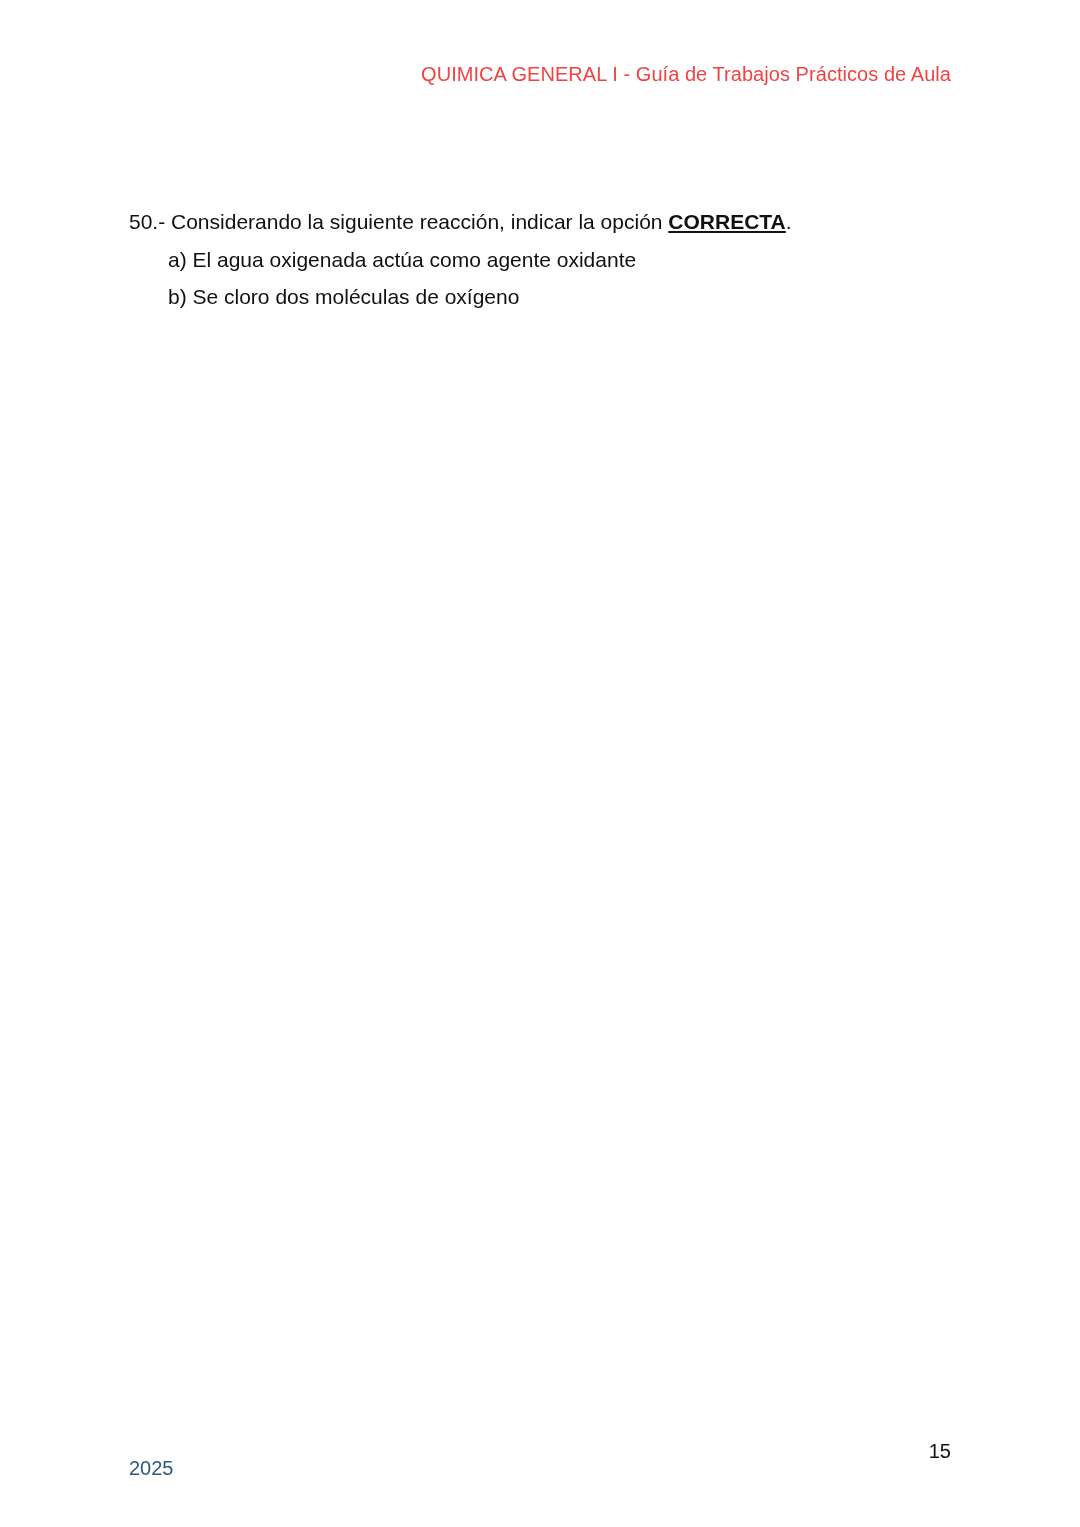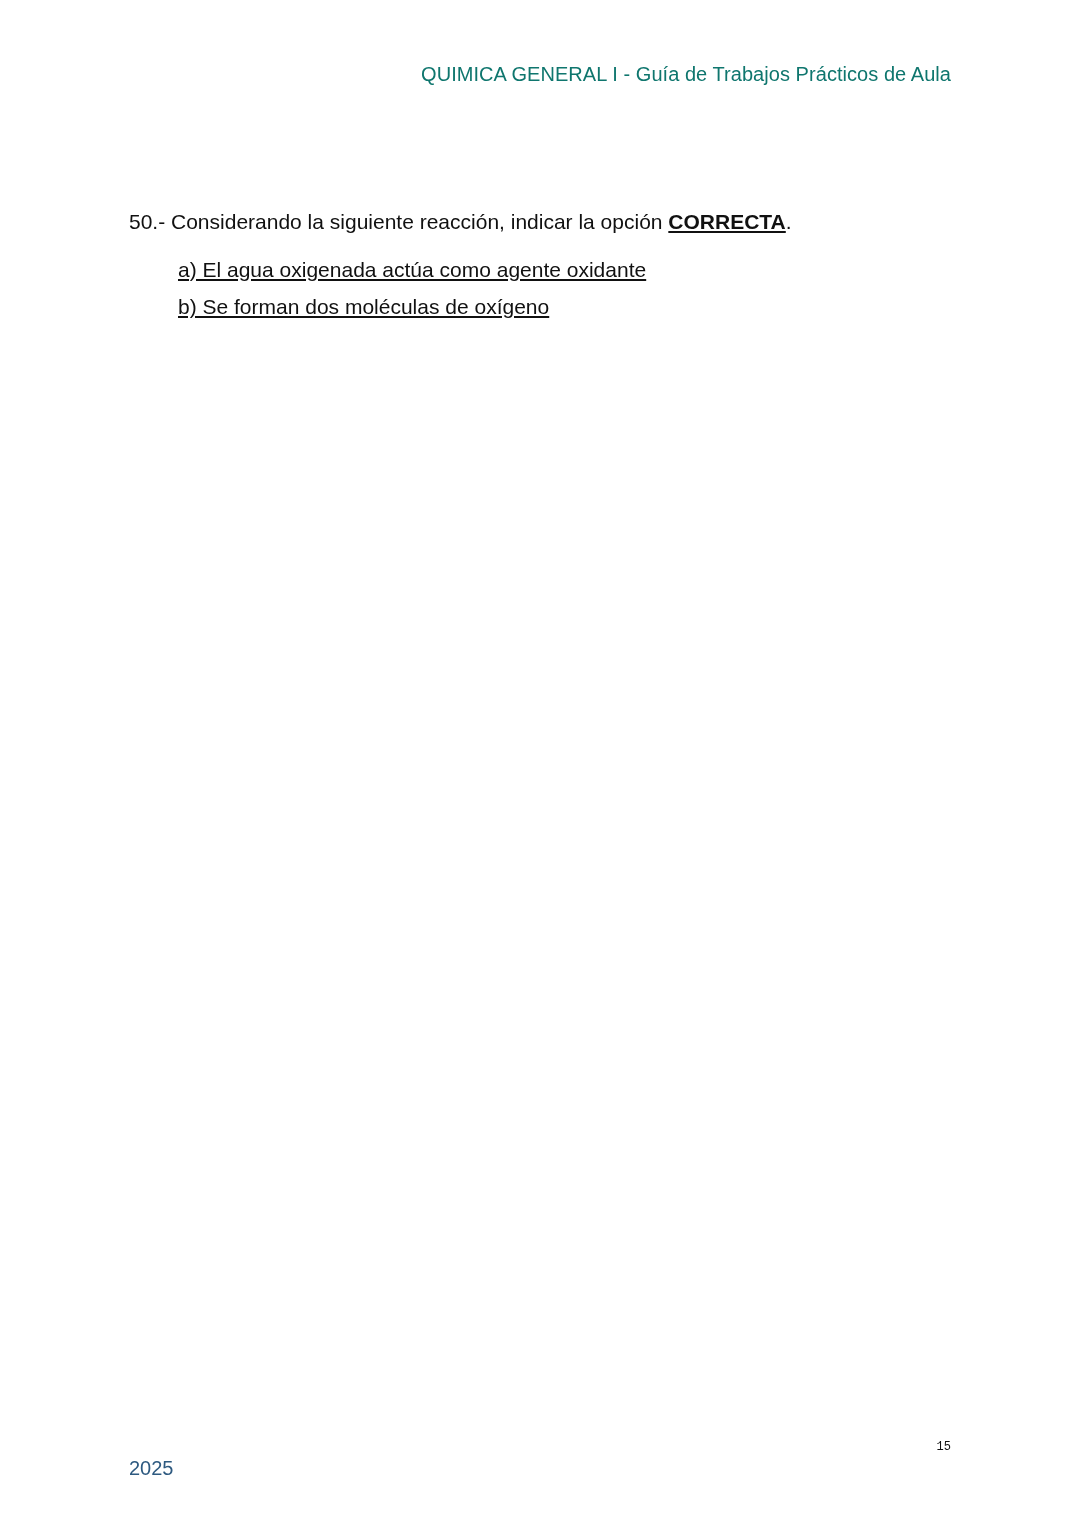--- a/index.html
+++ b/index.html
@@ -13,73 +13,71 @@
       position: relative;
       overflow: hidden;
       font-family: "Liberation Sans", sans-serif;
       color: #111111;
     }
     .header-title {
       position: absolute;
       top: 63px;
       right: 129px;
       font-size: 20px;
-      color: #0f766e;
+      color: #ef4444;
       white-space: nowrap;
       letter-spacing: 0.05px;
     }
     .content {
       position: absolute;
       left: 129px;
       top: 203px;
       width: 830px;
       font-size: 21px;
       line-height: 37.6px;
     }
     .line {
       white-space: nowrap;
     }
     .question-bold {
       font-weight: bold;
       text-decoration: underline;
     }
     .options {
-      margin: 10px;
+      margin: 0;
       padding: 0 0 0 39px;
       list-style: none;
-      text-decoration: underline;
     }
     .options li {
       white-space: nowrap;
     }
     .footer-year {
       position: absolute;
       left: 129px;
       top: 1417px;
       font-size: 20px;
       color: #2e5a80;
       margin-top: 40px;
     }
     .page-number {
       position: absolute;
       right: 129px;
       top: 1440px;
-      font-size: 12px;
+      font-size: 20px;
       color: #111111;
-      font-family: Liberation Mono, monospace;
     }
   </style>
 </head>
 <body>
 
 <div class="header-title">QUIMICA GENERAL I - Guía de Trabajos Prácticos de Aula</div>
 
 <div class="content">
   <div class="line"><span>50.- Considerando la siguiente reacción, indicar la opción </span><span class="question-bold">CORRECTA</span><span>.</span></div>
   <ul class="options">
     <li>a) El agua oxigenada actúa como agente oxidante</li>
-    <li>b) Se forman dos moléculas de oxígeno</li>
+    <li>b) Se cloro dos moléculas de oxígeno</li>
   </ul>
 </div>
 
 <div class="footer-year">2025</div>
 
 <div class="page-number">15</div>
 
 </body></html>

